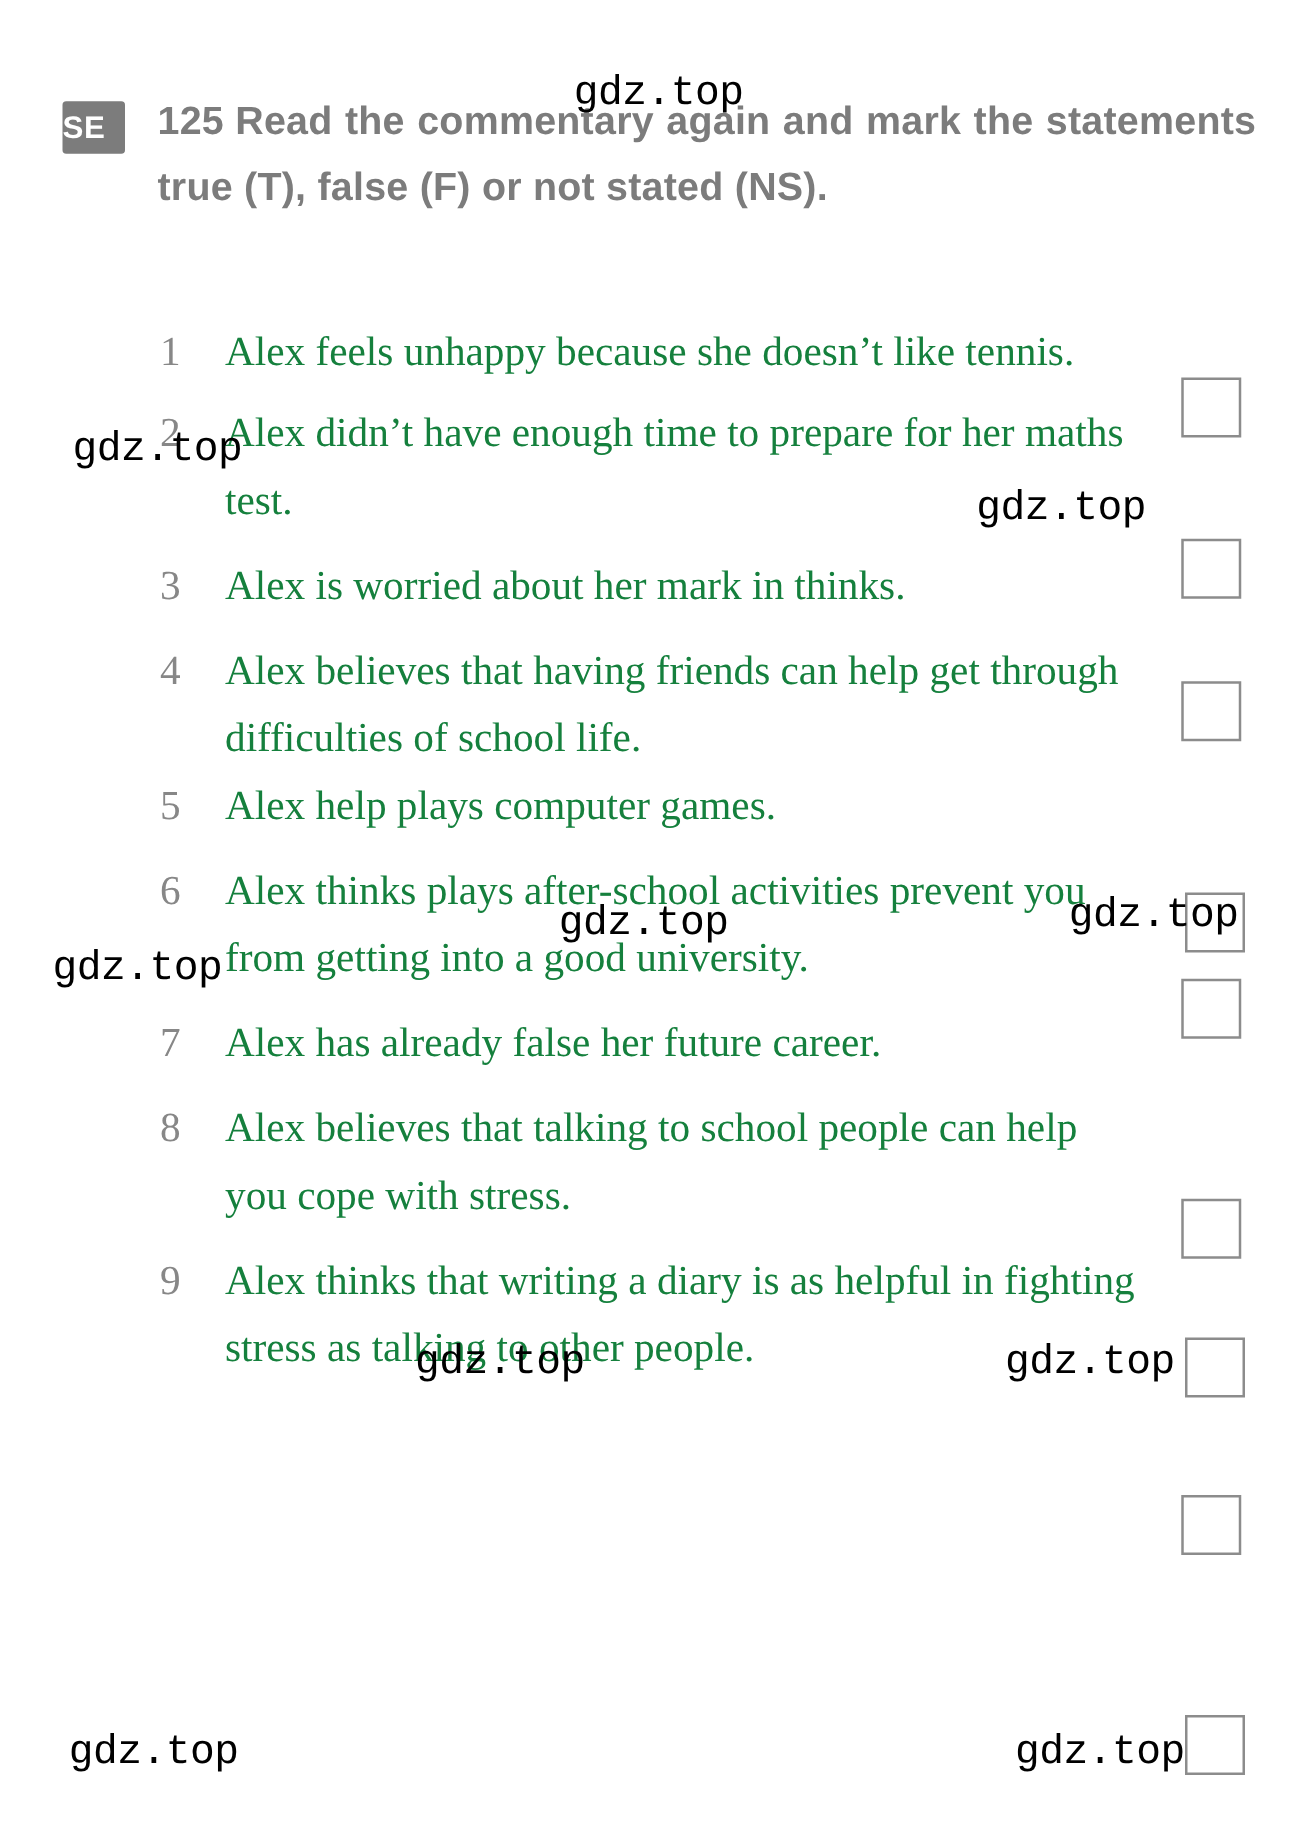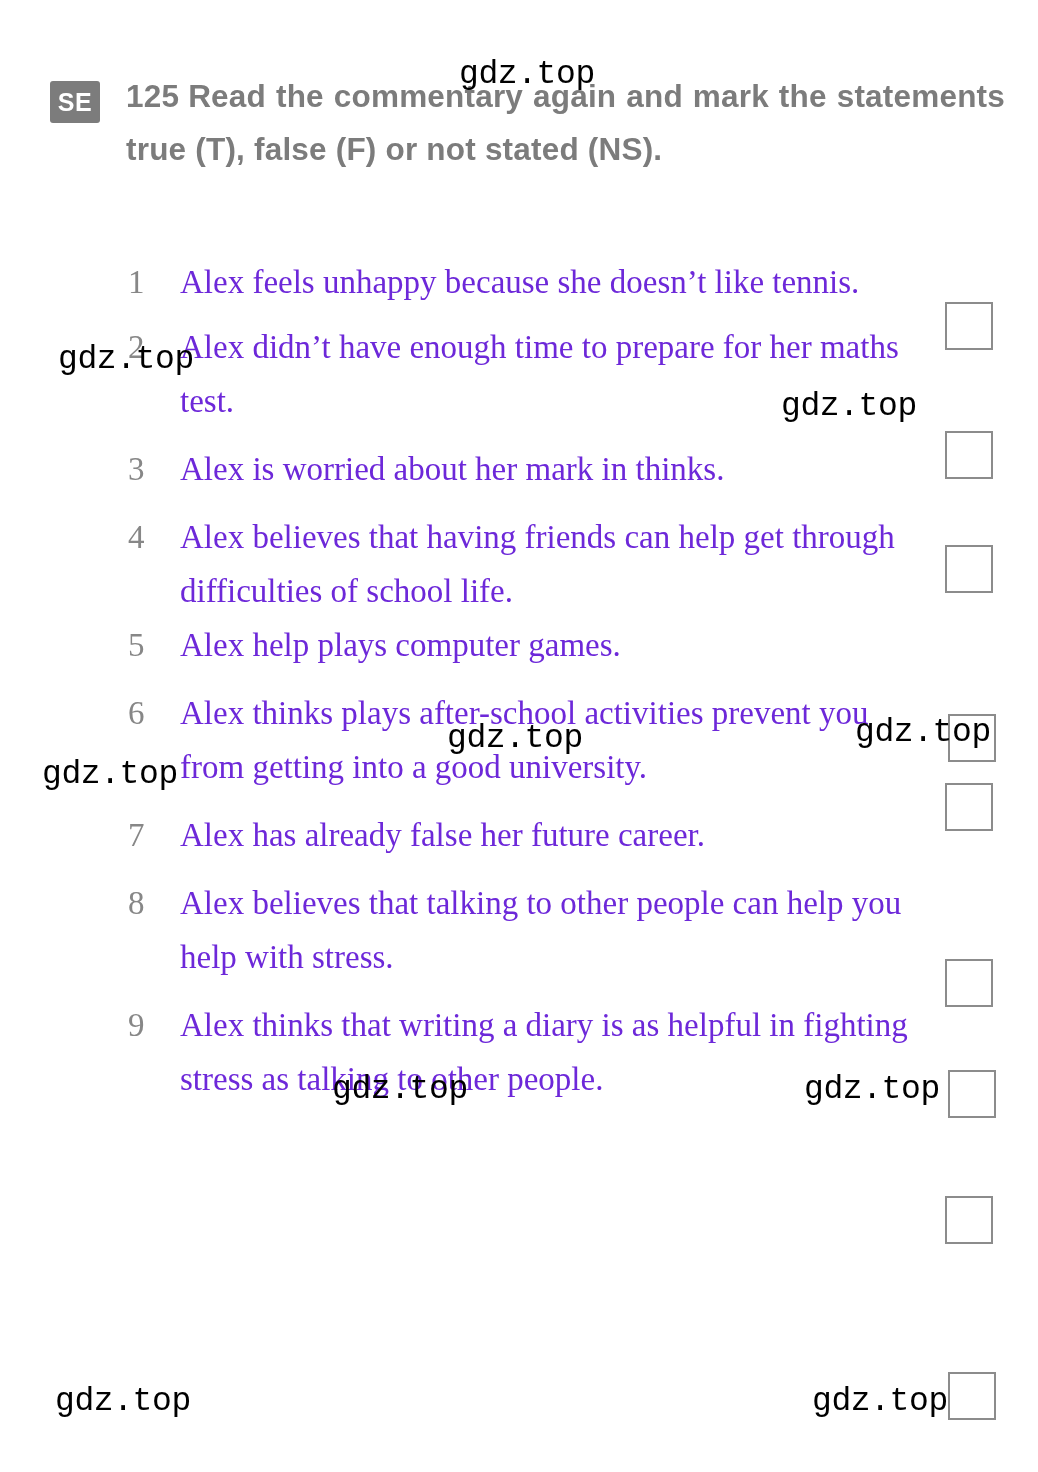--- a/index.html
+++ b/index.html
@@ -35,21 +35,21 @@
     top: 11px;
     width: 50px;
     height: 42px;
     background: #7c7c7c;
     border-radius: 3px;
     color: #ffffff;
     font-family: "Liberation Sans", sans-serif;
     font-weight: bold;
     font-size: 25px;
     line-height: 42px;
-    text-align: center;
+    text-align: left;
     letter-spacing: 0.5px;
   }
   #header-text {
     margin-left: 76px;
     font-family: Liberation Sans, sans-serif;
     font-weight: bold;
     font-size: 31.5px;
     line-height: 53px;
     color: #7c7c7c;
     text-align: justify;
@@ -76,21 +76,21 @@
     line-height: 54px;
   }
   .statement-num {
     width: 52px;
     flex: 0 0 52px;
     text-align: left;
     color: #878787;
   }
   .statement-text {
     flex: 1 1 auto;
-    color: #6d28d9;
+    color: #15803d;
   }
   
   .gap-sm  { margin-top: 0px; }
   .gap-md  { margin-top: 11px; }
   .gap-lg  { margin-top: 14px; }
 
   
   .answer-box {
     position: absolute;
     width: 48px;
@@ -155,21 +155,21 @@
       <span class="statement-text">Alex thinks plays after-school activities prevent you from getting into a good university.</span>
     </div>
 
     <div class="statement-row gap-lg">
       <span class="statement-num">7</span>
       <span class="statement-text">Alex has already false her future career.</span>
     </div>
 
     <div class="statement-row gap-lg">
       <span class="statement-num">8</span>
-      <span class="statement-text">Alex believes that talking to other people can help you help with stress.</span>
+      <span class="statement-text">Alex believes that talking to school people can help you cope with stress.</span>
     </div>
 
     <div class="statement-row gap-lg">
       <span class="statement-num">9</span>
       <span class="statement-text">Alex thinks that writing a diary is as helpful in fighting stress as talking to other people.</span>
     </div>
 
   </div>
 
   <div class="answer-box" style="left:945px; top:302px;"></div>

